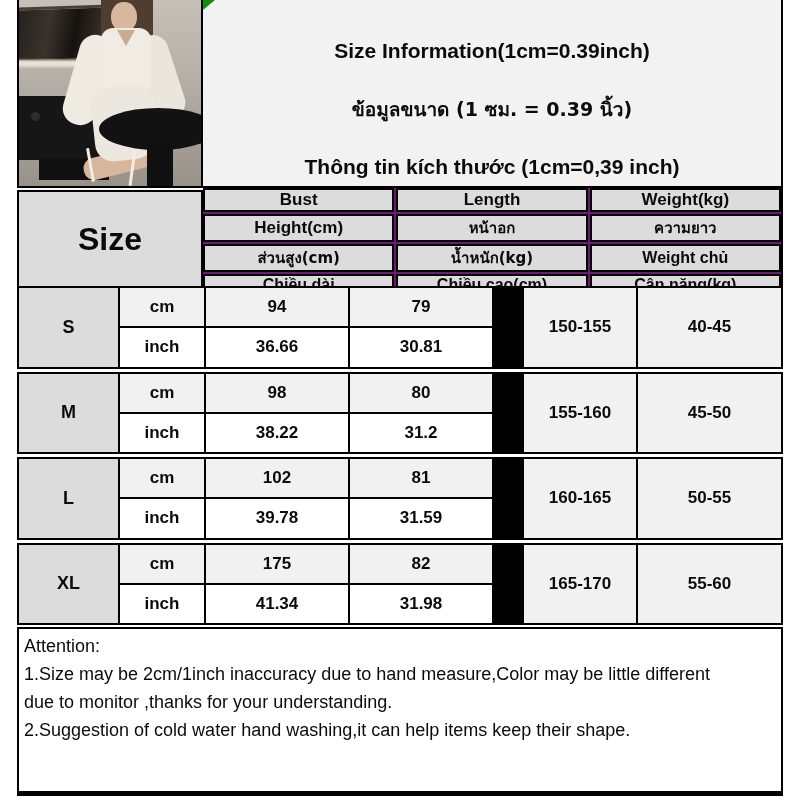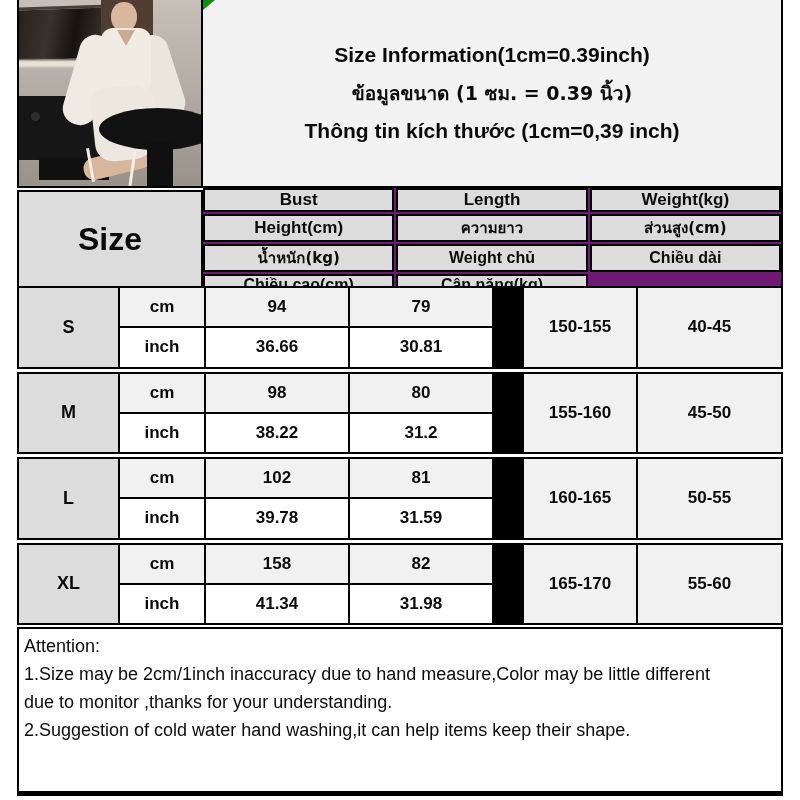--- a/index.html
+++ b/index.html
@@ -28,21 +28,21 @@
   .ph-sleeveR{position:absolute;left:124px;top:34px;width:34px;height:86px;background:#eae6de;border-radius:16px;transform:rotate(-18deg);}
   .ph-bodice{position:absolute;left:82px;top:28px;width:50px;height:62px;background:#f0ece4;border-radius:12px 12px 8px 8px;}
   .ph-vneck{position:absolute;left:98px;top:30px;width:0;height:0;border-left:9px solid transparent;
             border-right:9px solid transparent;border-top:16px solid #c9ab92;}
   .ph-skirt{position:absolute;left:74px;top:86px;width:64px;height:74px;background:#ece8e0;border-radius:14px 22px 26px 18px;transform:rotate(-6deg);}
   .ph-string{position:absolute;left:112px;top:150px;width:3px;height:36px;background:#f2eee6;transform:rotate(8deg);}
   .ph-string2{position:absolute;left:70px;top:148px;width:3px;height:34px;background:#f2eee6;transform:rotate(-10deg);}
   .ph-legs{position:absolute;left:64px;top:152px;width:70px;height:22px;background:#d8b69b;border-radius:10px;transform:rotate(-14deg);}
 
   .title-box{position:relative;flex:1;box-sizing:border-box;border:2px solid #000;border-left:none;border-top:none;
-             background:#f2f2f2;display:flex;flex-direction:column;justify-content:center;align-items:center;}
+             background:#f2f2f2;display:flex;flex-direction:column;justify-content:flex-end;align-items:center;gap:20px;}
   .title-line{font-weight:bold;font-size:21px;line-height:38px;white-space:nowrap;}
   .title-line.thai{font-size:19px;}
   .green-corner{position:absolute;left:0;top:0;width:12px;height:10px;background:#0f8f0f;
                 clip-path:polygon(0 0,100% 0,0 100%);}
 
   
   .header-section{position:absolute;left:17px;top:188px;width:766px;height:98px;}
   .size-box{position:absolute;left:0;top:2px;width:186px;height:98px;box-sizing:border-box;
             background:#dcdcdc;border:2px solid #000;display:flex;align-items:center;justify-content:center;
             font-size:32px;font-weight:bold;}
@@ -113,20 +113,21 @@
     </div>
   </div>
 
   <div class="header-section">
     <div class="size-box">Size</div>
     <div class="head-grid">
       <div class="head-cell">Bust</div>
       <div class="head-cell">Length</div>
       <div class="head-cell">Weight(kg)</div>
       <div class="head-cell">Height(cm)</div>
+      <div class="head-cell thai">หน้าอก</div>
       <div class="head-cell thai">ความยาว</div>
       <div class="head-cell thai">ส่วนสูง(cm)</div>
       <div class="head-cell thai">น้ำหนัก(kg)</div>
       <div class="head-cell vi">Weight chủ</div>
       <div class="head-cell vi">Chiều dài</div>
       <div class="head-cell vi">Chiều cao(cm)</div>
       <div class="head-cell vi">Cân nặng(kg)</div>
     </div>
   </div>
 
@@ -164,21 +165,21 @@
       <div class="cell c-h bg-light">160-165</div>
       <div class="cell c-w bg-light">50-55</div>
       <div class="cell c-u2 bg-white">inch</div>
       <div class="cell c-b2 bg-white">39.78</div>
       <div class="cell c-l2 bg-white">31.59</div>
     </div>
 
     <div class="size-group">
       <div class="cell c-size bg-dark">XL</div>
       <div class="cell c-u1 bg-light">cm</div>
-      <div class="cell c-b1 bg-light">158</div>
+      <div class="cell c-b1 bg-light">175</div>
       <div class="cell c-l1 bg-light">82</div>
       <div class="cell c-h bg-light">165-170</div>
       <div class="cell c-w bg-light">55-60</div>
       <div class="cell c-u2 bg-white">inch</div>
       <div class="cell c-b2 bg-white">41.34</div>
       <div class="cell c-l2 bg-white">31.98</div>
     </div>
 
   </div>
 

